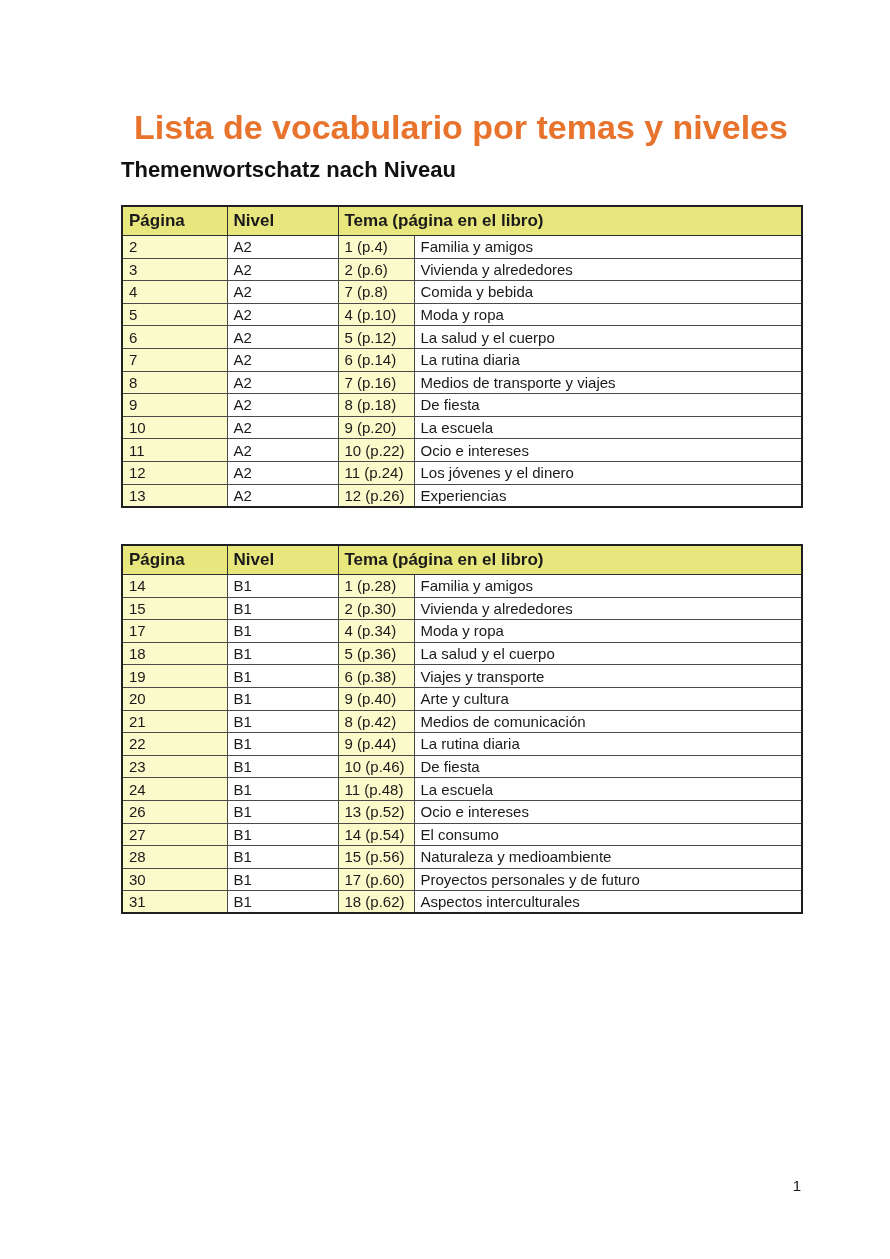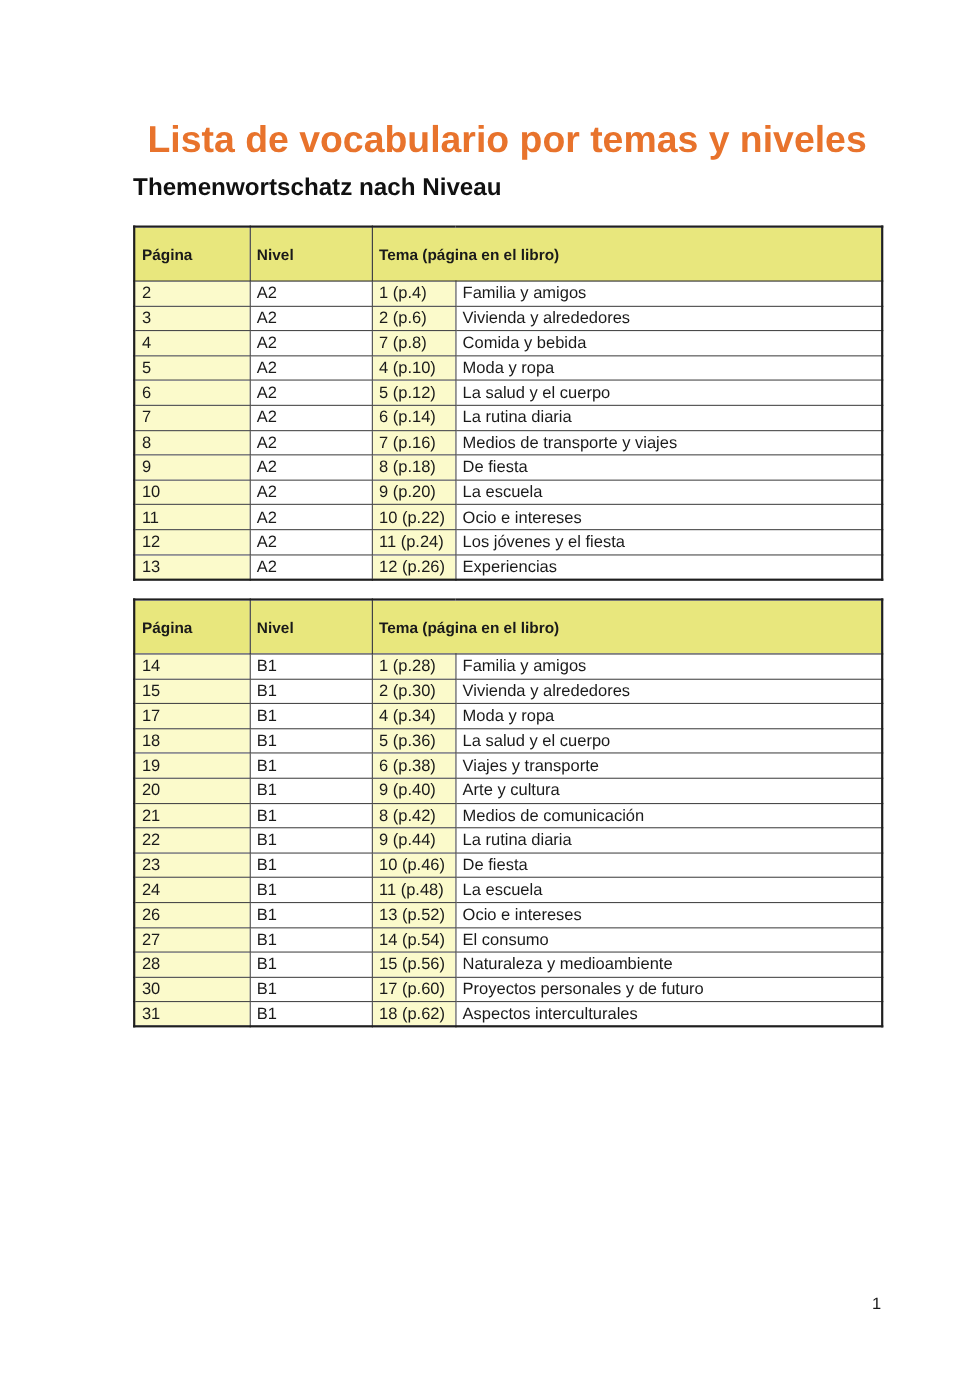--- a/index.html
+++ b/index.html
@@ -17,22 +17,22 @@
   }
   table.vtab{
     position:absolute;left:105px;width:680px;
     border-collapse:collapse;table-layout:fixed;
     border:2px solid #1f1f1f;
   }
   #table-a2{top:205px;}
   #table-b1{top:544px;}
   .vtab th{
     background:var(--hdr,#E8E77D);
-    font-size:14px;font-weight:bold;text-align:left;
-    padding:16px 6px;height:24px;box-sizing:border-box;
+    font-size:17px;font-weight:bold;text-align:left;
+    padding:4px 6px;height:24px;box-sizing:border-box;
     border:1px solid #2e2e2e;white-space:nowrap;overflow:hidden;
   }
   .vtab td{
     font-size:15px;font-weight:normal;text-align:left;vertical-align:middle;
     padding:0 6px;height:22.6px;box-sizing:border-box;
     border:1px solid #4a4a4a;white-space:nowrap;overflow:hidden;
     background:#ffffff;
   }
   .vtab td.c0,.vtab td.c2{background:var(--cell,#FBFACB);}
   .page-number{
@@ -121,21 +121,21 @@
         <tr>
           <td class="c0">11</td>
           <td class="c1">A2</td>
           <td class="c2">10 (p.22)</td>
           <td class="c3">Ocio e intereses</td>
         </tr>
         <tr>
           <td class="c0">12</td>
           <td class="c1">A2</td>
           <td class="c2">11 (p.24)</td>
-          <td class="c3">Los jóvenes y el fiesta</td>
+          <td class="c3">Los jóvenes y el dinero</td>
         </tr>
         <tr>
           <td class="c0">13</td>
           <td class="c1">A2</td>
           <td class="c2">12 (p.26)</td>
           <td class="c3">Experiencias</td>
         </tr>
       </tbody>
     </table>
 

